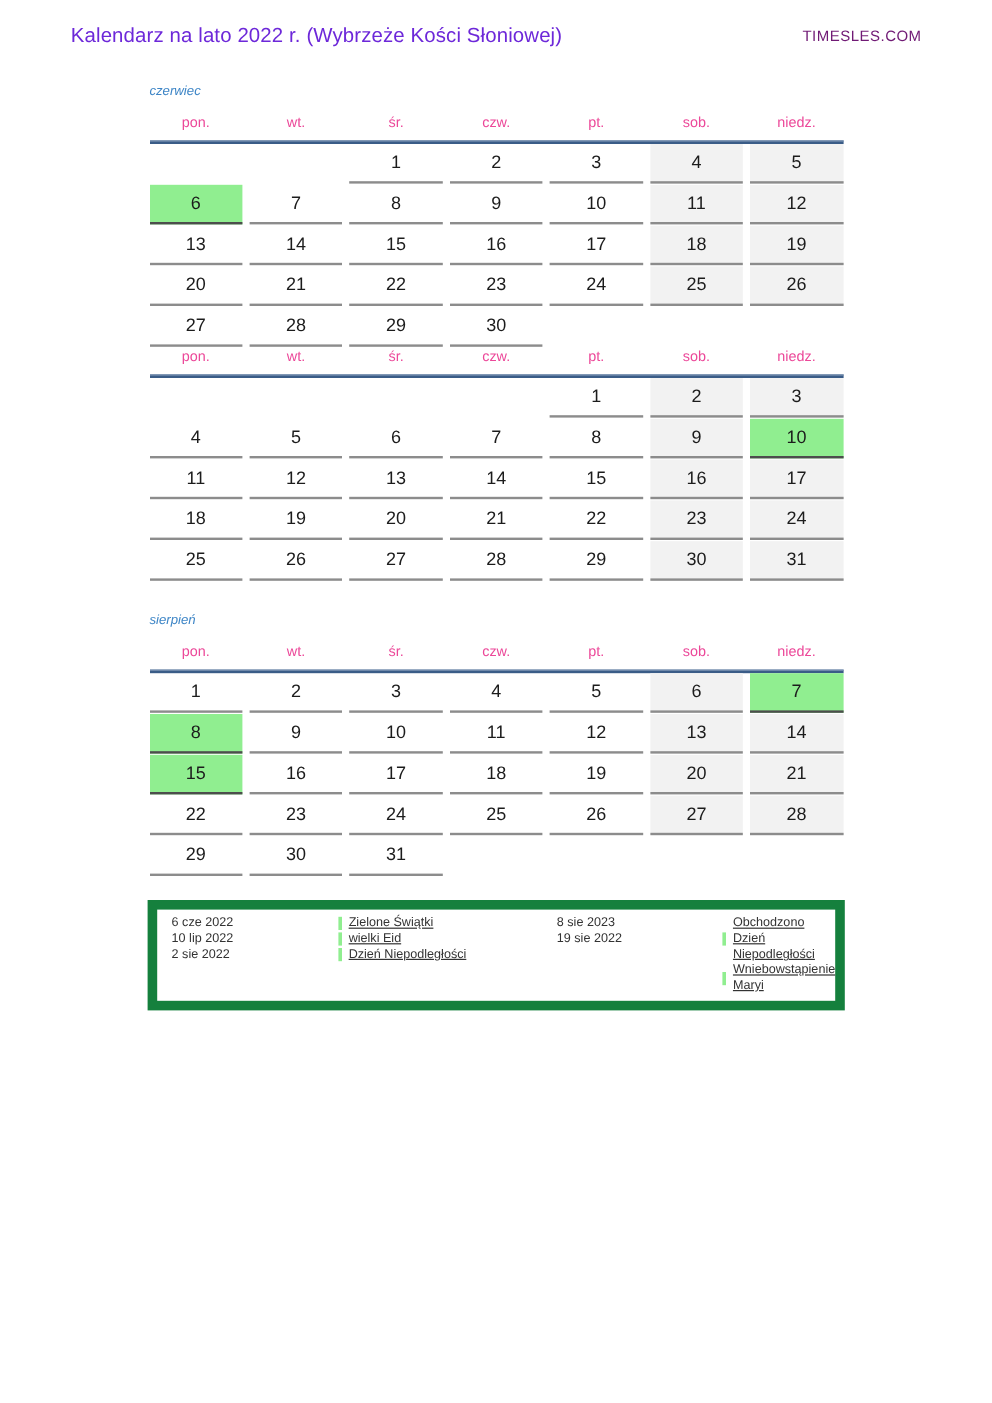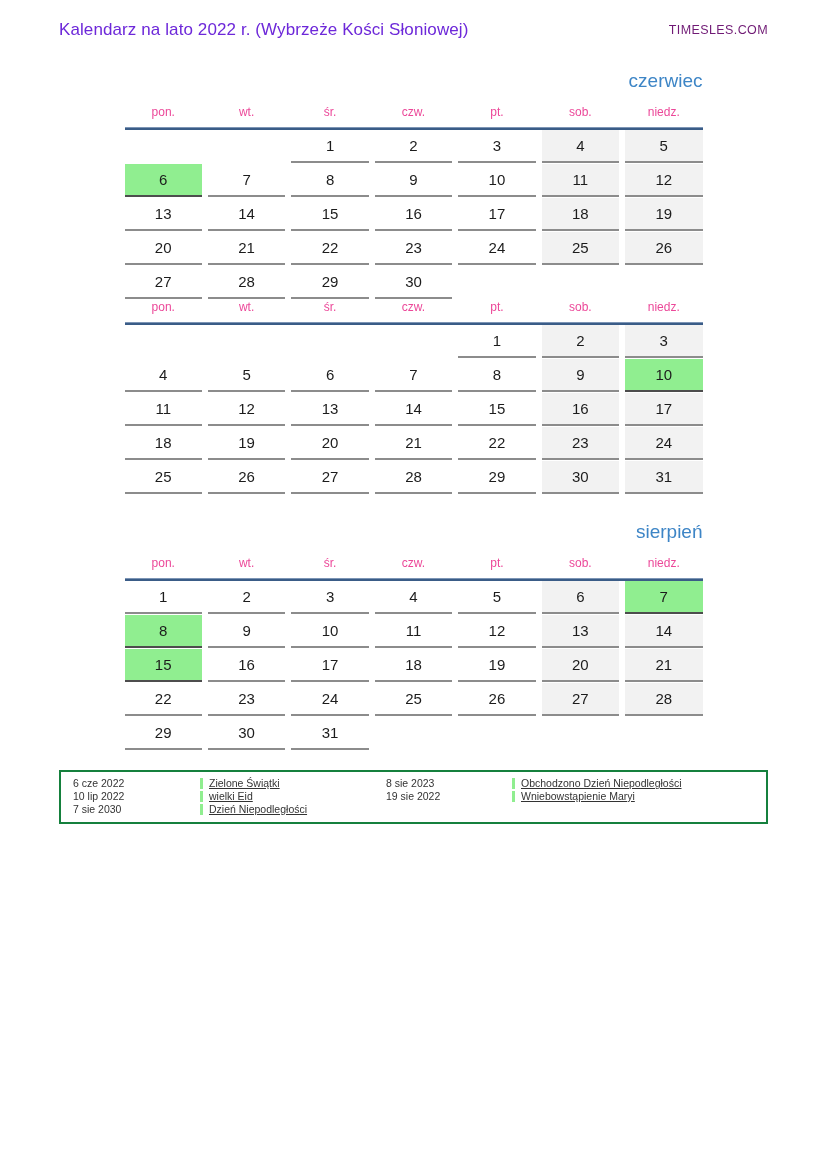--- a/index.html
+++ b/index.html
@@ -16,22 +16,23 @@
   .header {
     width: 709px; margin: 0 auto;
     display: flex; justify-content: space-between; align-items: flex-start;
   }
   .title { font-size: 17px; color: #6d28d9; letter-spacing: 0.1px; }
   .site  { font-size: 12.5px; color: #701a75; letter-spacing: 0.4px; text-decoration: none; margin-top: 3px; }
 
   
   .month { width: 578px; margin: 0 auto; }
   .month-title {
-    text-align: right; color: #3d85c6; font-size: 19px; font-weight: 400;
+    text-align: left; color: #3d85c6; font-size: 11px; font-weight: 400;
     margin: 26px 0 13px 0;
+    font-style: italic;
   }
   .month:first-child .month-title { margin-top: 30px; }
   .weekdays, .week {
     display: grid; grid-template-columns: repeat(7, 1fr); column-gap: 6px;
   }
   .wday {
     text-align: center; font-size: 12px; color: #ec4899; padding-bottom: 8px;
   }
   .divider { height: 3px; background: #3a5c87; border-top: 1px solid #7d95b5; }
   .cell {
@@ -39,31 +40,31 @@
     display: flex; align-items: center; justify-content: center;
     font-size: 15px; color: #1c1c1c;
     border-bottom: 2px solid #8c8c8c;
   }
   .cell.empty { border-bottom: none; background: transparent; }
   .cell.weekend { background: #f2f2f2; }
   .cell.holiday { background: #90ee90; border-bottom-color: #4d4d4d; }
 
   
   .legend {
-    width: 709px; margin: 19px auto 0 auto;
-    border: 2px solid #15803d;
+    width: 581px; margin: 19px auto 0 auto;
+    border: 8px solid #15803d;
     display: flex; align-items: flex-start;
     padding: 5px 0 6px 0;
-    font-size: 10.5px; color: #333;
+    font-size: 10.5px; color: #333; gap: 44px;
   }
   .lcol { line-height: 13px; }
   .lcol.c1 { width: 139px; padding-left: 12px; }
   .lcol.c2 { width: 186px; }
   .lcol.c3 { width: 126px; }
-  .lcol.c4 { flex: 1; text-align: right; }
+  .lcol.c4 { flex: 1; }
   .lname { display: flex; align-items: center; text-decoration: underline; }
   .bar {
     display: inline-block; width: 3px; height: 11px;
     background: #90ee90; margin-right: 6px; flex: 0 0 3px;
   }
 </style>
 </head>
 <body>
 
 <div class="page">
@@ -246,21 +247,21 @@
           <div class="cell empty"></div>
           <div class="cell empty"></div>
         </div>
       </div>
     </div>
 
   <div class="legend">
     <div class="lcol c1" id="lc1">
         <div class="ldate">6 cze 2022</div>
         <div class="ldate">10 lip 2022</div>
-        <div class="ldate">7 sie 2030</div>
+        <div class="ldate">2 sie 2022</div>
       </div>
     <div class="lcol c2" id="lc2">
         <div class="lname">
           <div class="bar"></div>
           <span>Zielone Świątki</span>
         </div>
         <div class="lname">
           <div class="bar"></div>
           <span>wielki Eid</span>
         </div>

